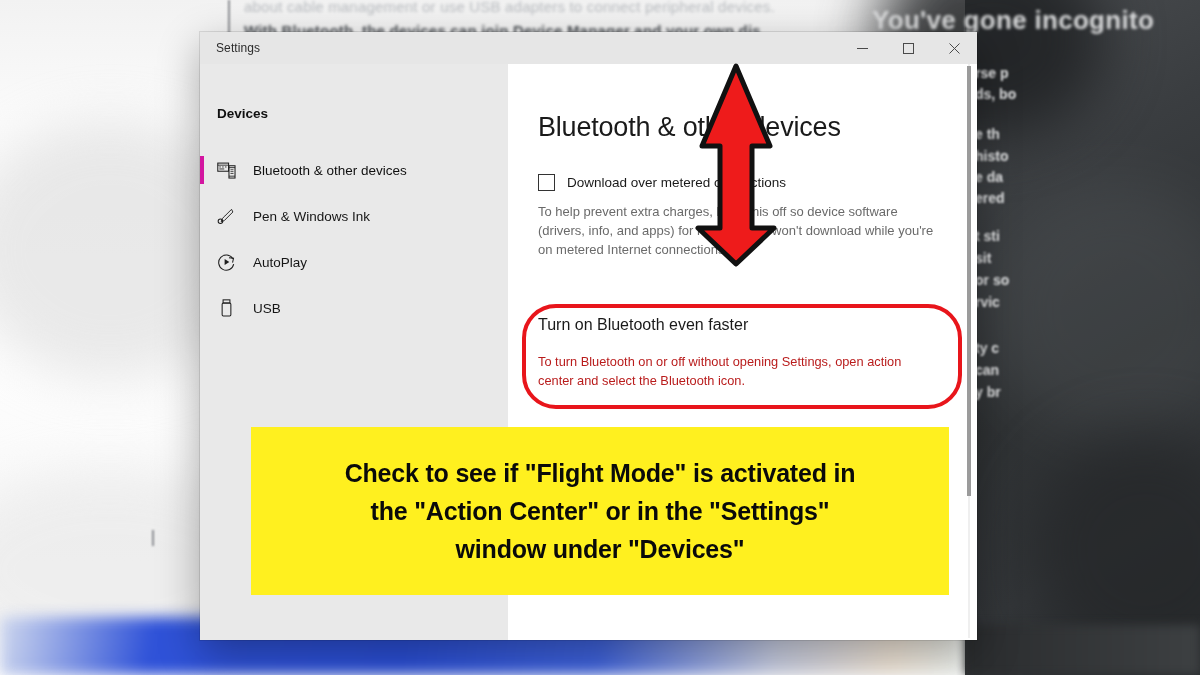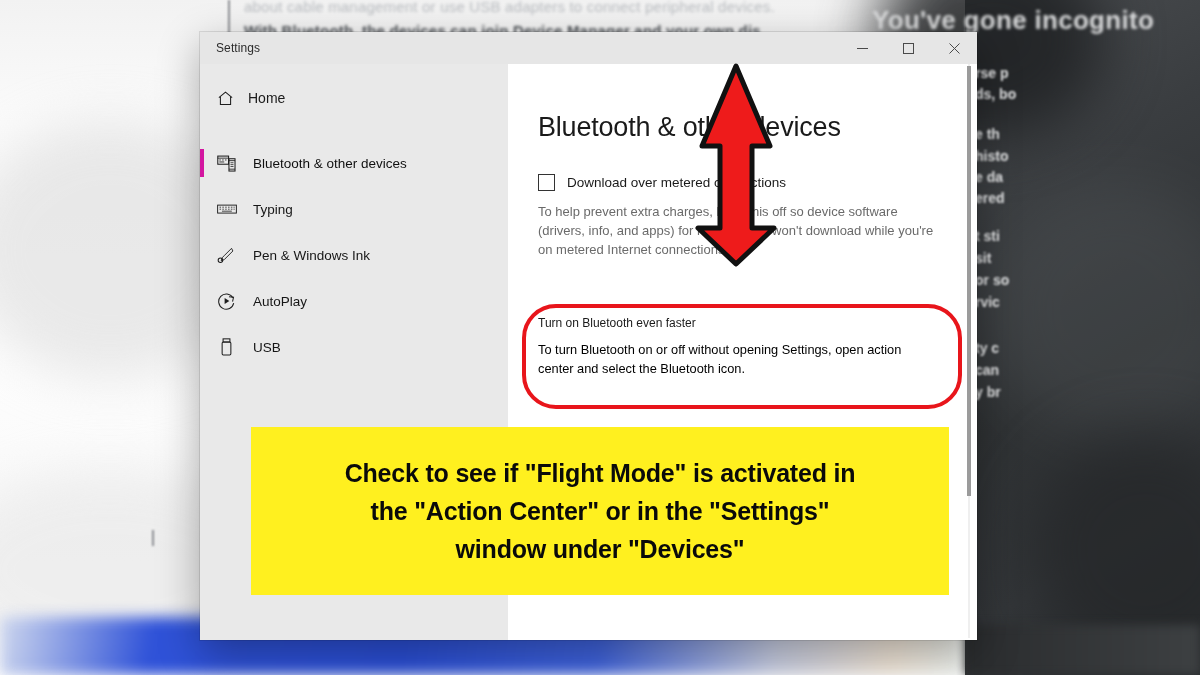--- a/index.html
+++ b/index.html
@@ -146,23 +146,23 @@
     max-width:400px;
   }
 
   
   #highlight-card{
     position:absolute;left:14px;top:240px;width:440px;height:105px;
     border:4px solid #e8151b;border-radius:34px;box-sizing:border-box;
     background:transparent;
   }
   #card-inner{position:absolute;left:30px;top:252px;width:420px;}
-  #card-title{font-size:12px;color:#1a1a1a;}
+  #card-title{font-size:16px;color:#1a1a1a;}
   #card-desc{
-    margin-top:10px;font-size:12.8px;color:#000000;line-height:19px;max-width:398px;
+    margin-top:18px;font-size:12.8px;color:#b91c1c;line-height:19px;max-width:398px;
   }
 
   #related-head{
     position:absolute;left:30px;top:406px;font-size:16px;color:#1a1a1a;
   }
 
   
   #cscroll{
     position:absolute;right:6px;top:2px;width:4px;height:430px;background:#9b9b9b;
   }
@@ -250,31 +250,23 @@
             <path d="M0.5 0.5 L10.5 10.5 M10.5 0.5 L0.5 10.5" stroke="#4a4a4a" stroke-width="1"></path>
           </svg>
       </div>
     </div>
   </div>
 
   <div id="winbody">
 
     <div id="sidebar">
 
-      <div class="home-row">
-        <span class="hico">
-          <svg width="17" height="17" viewBox="0 0 18 18" fill="none" stroke="#1d1d1d" stroke-width="1.1">
-            <path d="M2 8 L9 2.2 L16 8"></path>
-            <path d="M3.6 7.2 V15.3 H14.4 V7.2"></path>
-          </svg>
-        </span>
-        <span class="hlabel">Home</span>
-      </div>
-
-
+
+
+      <div id="devices-head">Devices</div>
 
       <div id="navlist">
 
         <div class="navitem selected">
           <span class="accent"></span>
           <span class="nico">
             <svg width="19" height="18" viewBox="0 0 20 19" fill="none" stroke="#1e1e1e" stroke-width="1.1">
               <rect x="0.8" y="2.2" width="11.4" height="8.6"></rect>
               <path d="M0.8 4.4 H12.2" stroke-width="0.9"></path>
               <path d="M2.4 6.3 H4.0 M5.4 6.3 H7.0 M8.4 6.3 H10.0" stroke-width="0.9"></path>
@@ -283,32 +275,20 @@
               <path d="M12.6 7.0 H19.0" stroke-width="0.9"></path>
               <path d="M12.6 16.0 H19.0" stroke-width="0.9"></path>
               <path d="M14.2 9.2 H17.4 M14.2 11.2 H17.4 M14.2 13.2 H17.4" stroke-width="0.8"></path>
             </svg>
           </span>
           <span class="nlabel">Bluetooth &amp; other devices</span>
         </div>
 
 
 
-        <div class="navitem">
-
-          <span class="nico">
-            <svg width="20" height="18" viewBox="0 0 21 19" fill="none" stroke="#1e1e1e" stroke-width="1">
-              <rect x="0.6" y="5.4" width="19.8" height="8.4"></rect>
-              <path d="M2.6 7.6 H4.2 M5.6 7.6 H7.2 M8.6 7.6 H10.2 M11.6 7.6 H13.2 M14.6 7.6 H16.2 M17.4 7.6 H18.6" stroke-width="0.85"></path>
-              <path d="M2.6 9.7 H4.2 M5.6 9.7 H7.2 M8.6 9.7 H10.2 M11.6 9.7 H13.2 M14.6 9.7 H16.2 M17.4 9.7 H18.6" stroke-width="0.85"></path>
-              <path d="M5.2 11.8 H15.6" stroke-width="0.85"></path>
-            </svg>
-          </span>
-          <span class="nlabel">Typing</span>
-        </div>
 
         <div class="navitem">
 
           <span class="nico">
             <svg width="19" height="18" viewBox="0 0 20 19" fill="none" stroke="#1e1e1e" stroke-width="1.1">
               <path d="M17.4 1.8 L9.4 9.8 L6.2 13.0 L5.0 16.6 L8.6 15.4 L11.8 12.2 L19.0 5.0 Z" transform="scale(0.88) translate(0,1)"></path>
               <circle cx="3.6" cy="15.0" r="2.4"></circle>
             </svg>
           </span>
           <span class="nlabel">Pen &amp; Windows Ink</span>

